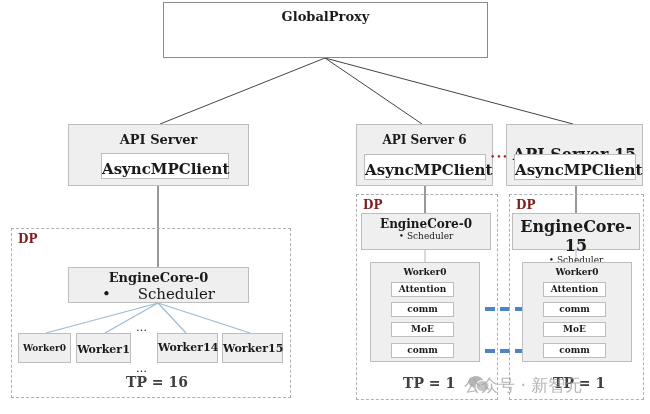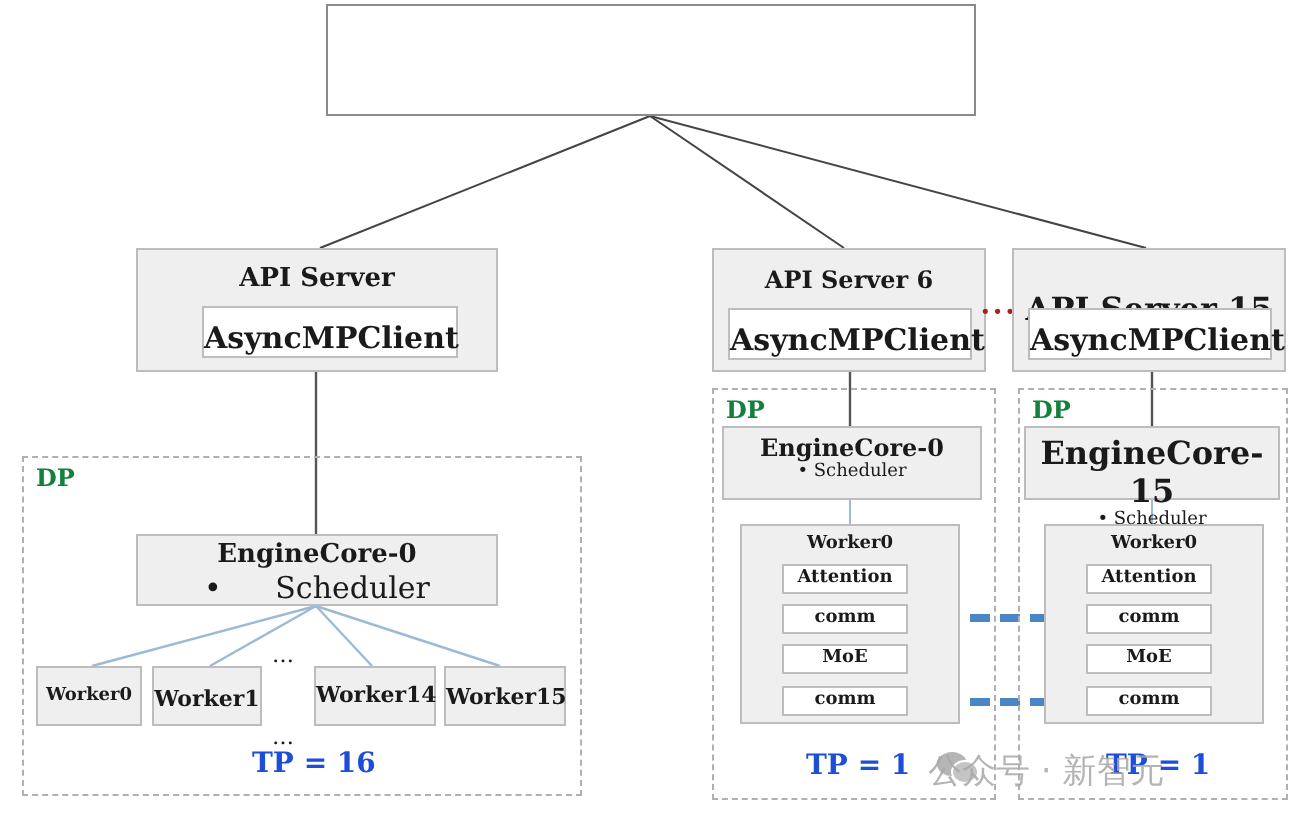--- a/index.html
+++ b/index.html
@@ -8,22 +8,22 @@
   .abs { position:absolute; box-sizing:border-box; }
   .proxy { left:163px; top:2px; width:325px; height:56px; border:1.5px solid #8a8a8a; background:#fff;
            text-align:center; }
   .proxy .t1 { font-weight:bold; font-size:13px; margin-top:6px; }
   .proxy .t2 { font-size:14px; margin-top:3px; }
   .panel { border:1.5px solid #c6c6c6; background:#bef264; }
   .panel-title { font-weight:bold; font-size:15px; position:absolute; left:10px; top:6px; }
   .graybox { background:#efefef; border:1px solid #bdbdbd; text-align:center; }
   .whitebox { background:#fff; border:1px solid #bdbdbd; text-align:center; }
   .dash { border:1.2px dashed #b0b0b0; background:transparent; }
-  .dp { color:#15803d; font-weight:bold; font-size:12px; position:absolute; left:6px; top:3px; }
-  .tp { color:#1d4ed8; font-weight:bold; font-size:14px; }
+  .dp { color:#7f1d1d; font-weight:bold; font-size:12px; position:absolute; left:6px; top:3px; }
+  .tp { color:#404040; font-weight:bold; font-size:14px; }
   .b { font-weight:bold; }
   .small { font-size:15px; }
   svg.lines { position:absolute; left:0; top:0; }
   .wm { color:#a8a8a8; font-family:"DejaVu Sans",sans-serif; font-size:17px; }
 </style>
 </head>
 <body>
 
 <svg class="lines" width="650" height="414">
 
@@ -41,20 +41,21 @@
   <line x1="425" y1="186" x2="425" y2="215" stroke="#555" stroke-width="1.2"></line>
   <line x1="576" y1="186" x2="576" y2="215" stroke="#555" stroke-width="1.2"></line>
   <line x1="425" y1="250" x2="425" y2="262" stroke="#9bbad6" stroke-width="1"></line>
   <line x1="576" y1="250" x2="576" y2="262" stroke="#9bbad6" stroke-width="1"></line>
 
   <line x1="455" y1="309" x2="542" y2="309" stroke="#4a86c5" stroke-width="4" stroke-dasharray="10,5"></line>
   <line x1="455" y1="351" x2="542" y2="351" stroke="#4a86c5" stroke-width="4" stroke-dasharray="10,5"></line>
 </svg>
 
 <div class="abs proxy">
+  <div class="t1">GlobalProxy</div>
 </div>
 
 <div class="abs panel" style="left:2px;top:93px;width:298px;height:316px;z-index:-1;">
   <div class="panel-title">Prefill</div>
 </div>
 <div class="abs graybox" style="left:68px;top:124px;width:181px;height:62px;">
   <div class="b" style="font-size:13px;margin-top:7px;text-align:center;">API Server</div>
 </div>
 <div class="abs whitebox" style="left:101px;top:153px;width:128px;height:26px;">
   <div class="b small" style="margin-top:6px;">AsyncMPClient</div>

